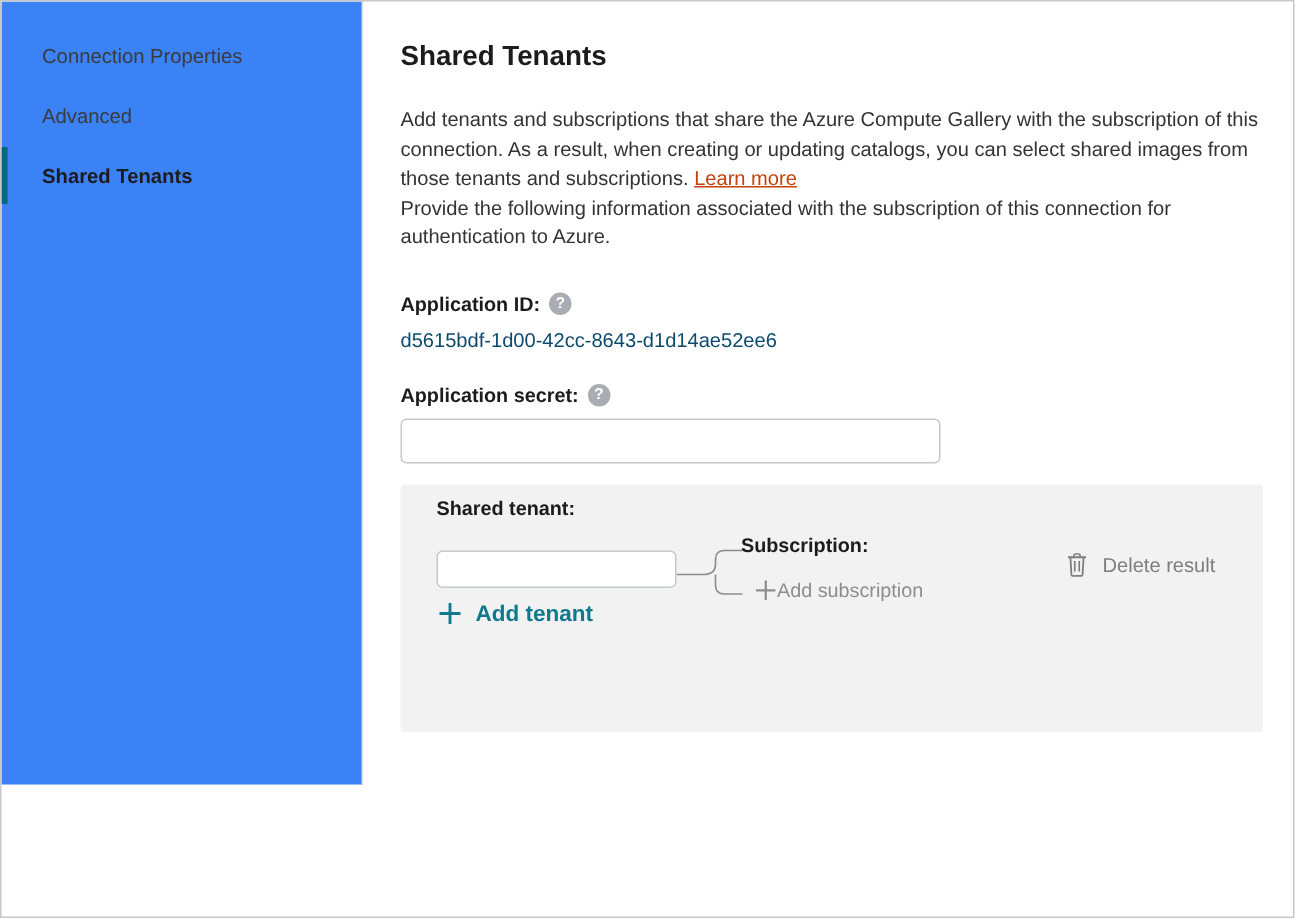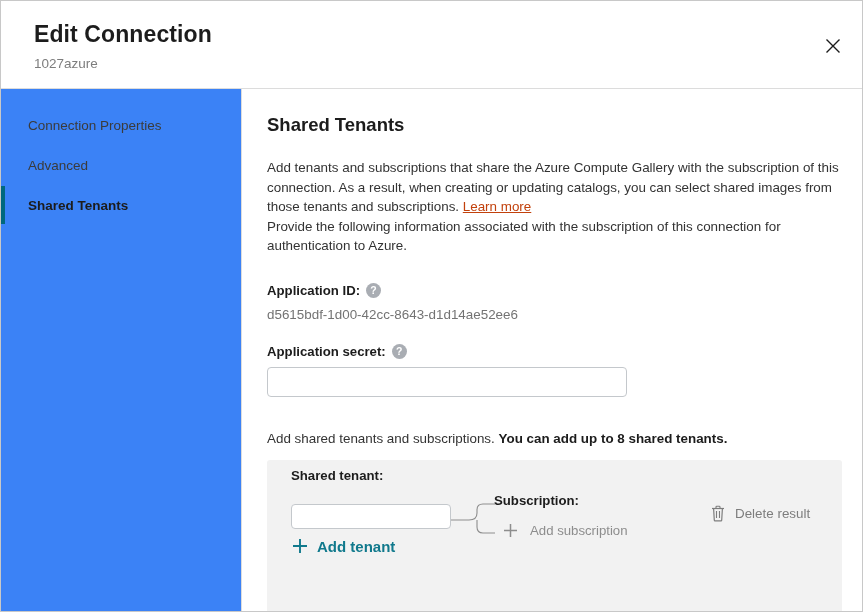--- a/index.html
+++ b/index.html
@@ -149,21 +149,21 @@
     color: #ffffff;
     font-size: 10.5px;
     font-weight: bold;
     line-height: 1;
     cursor: pointer;
     font-family: "Liberation Sans", sans-serif;
   }
   .app-id-block { margin-top: 27px; }
   .readonly-value {
     font-size: 13.4px;
-    color: #737373;
+    color: #0c4a6e;
     margin-top: 9px;
   }
   .secret-block { margin-top: 22px; }
   .text-input {
     margin-top: 8px;
     width: 360px;
     height: 30px;
     box-sizing: border-box;
     border: 1px solid #c4c8cc;
     border-radius: 4px;
@@ -231,21 +231,21 @@
     font-size: 13.2px;
     font-weight: bold;
     color: #1c1c1c;
   }
   .add-subscription {
     position: absolute;
     left: 236px;
     top: 63px;
     display: flex;
     align-items: center;
-    gap: 12px;
+    gap: 0;
     font-size: 13.2px;
     color: #8d8d8d;
     cursor: default;
   }
   .add-tenant {
     position: absolute;
     left: 25px;
     top: 78px;
     display: flex;
     align-items: center;
@@ -266,29 +266,20 @@
     color: #7d7d7d;
     cursor: default;
   }
   .plus-icon svg, .trash-icon svg { display: block; }
 </style>
 </head>
 <body>
 
 <div class="window">
 
-  <div class="header">
-    <div class="header-title">Edit Connection</div>
-    <div class="header-subtitle">1027azure</div>
-    <div class="close-button">
-      <svg width="16" height="16" viewBox="0 0 16 16" aria-hidden="true">
-        <path d="M1.5 1.5 L14.5 14.5 M14.5 1.5 L1.5 14.5" stroke="#1c1c1c" stroke-width="1.4" fill="none"></path>
-      </svg>
-    </div>
-  </div>
 
   <div class="body-split">
 
     <div class="sidebar">
       <div class="nav-item">
         <span>Connection Properties</span>
       </div>
       <div class="nav-item">
         <span>Advanced</span>
       </div>
@@ -314,23 +305,20 @@
       </div>
 
       <div class="secret-block">
         <div class="field-label">
           <span>Application secret:</span>
           <span class="help-icon">?</span>
         </div>
         <input class="text-input" type="text" value="" style="">
       </div>
 
-      <div class="add-note">
-        <span>Add shared tenants and subscriptions. </span><b>You can add up to 8 shared tenants.</b>
-      </div>
 
       <div class="tenant-panel">
 
         <div class="tenant-label">Shared tenant:</div>
         <input class="tenant-input" type="text" value="" style="">
 
         <svg class="connector" viewBox="0 0 60 40" aria-hidden="true">
           <path d="M0 20 H18 Q26 20 26 13 V10 Q26 4 32 4 H44
                    M26 20 V27 Q26 33 32 33 H44" stroke="#8d8d8d" stroke-width="1.1" fill="none"></path>
         </svg>

